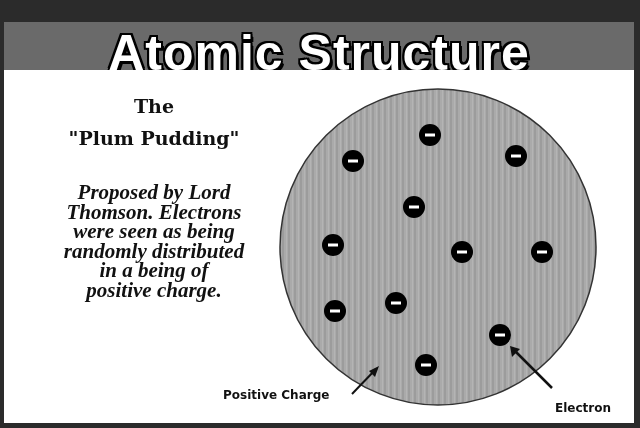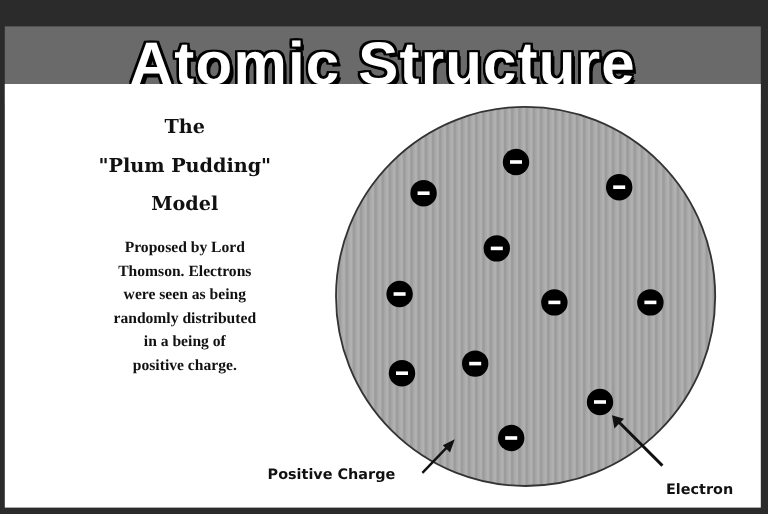--- a/index.html
+++ b/index.html
@@ -31,32 +31,33 @@
     }
     .body-panel {
       position: absolute; left: 4px; top: 70px; width: 630px; height: 353px;
       background: #ffffff;
     }
     .heading {
       position: absolute; left: 20px; top: 20px; width: 260px;
       text-align: center;
       font-family: "DejaVu Serif", serif;
       font-weight: bold;
-      font-size: 16px;
+      font-size: 19px;
       line-height: 32px;
       color: #111;
     }
     .description {
-      position: absolute; left: 30px; top: 126px; width: 240px;
+      position: absolute; left: 30px; top: 113px; width: 240px;
       text-align: center;
       font-family: "Liberation Serif", serif;
-      font-size: 13px;
+      font-size: 21px;
       line-height: 19.5px;
       color: #111;
       font-weight: bold;
+      font-style: italic;
     }
     .diagram { position: absolute; left: 0; top: 0; width: 640px; height: 428px; }
     .label {
       position: absolute;
       font-family: "DejaVu Sans", sans-serif;
       font-weight: bold;
       font-size: 12px;
       color: #111;
     }
   </style>
@@ -66,21 +67,20 @@
 <div class="frame"></div>
 
 <div class="title-band">
   <span class="title-text">Atomic Structure</span>
 </div>
 
 <div class="body-panel">
   <div class="heading">
     <div>The</div>
     <div>"Plum Pudding"</div>
-    <div>Model</div>
   </div>
   <div class="description">
     <div>Proposed by Lord</div>
     <div>Thomson.  Electrons</div>
     <div>were seen as being</div>
     <div>randomly distributed</div>
     <div>in a being of</div>
     <div>positive charge.</div>
   </div>
 </div>

